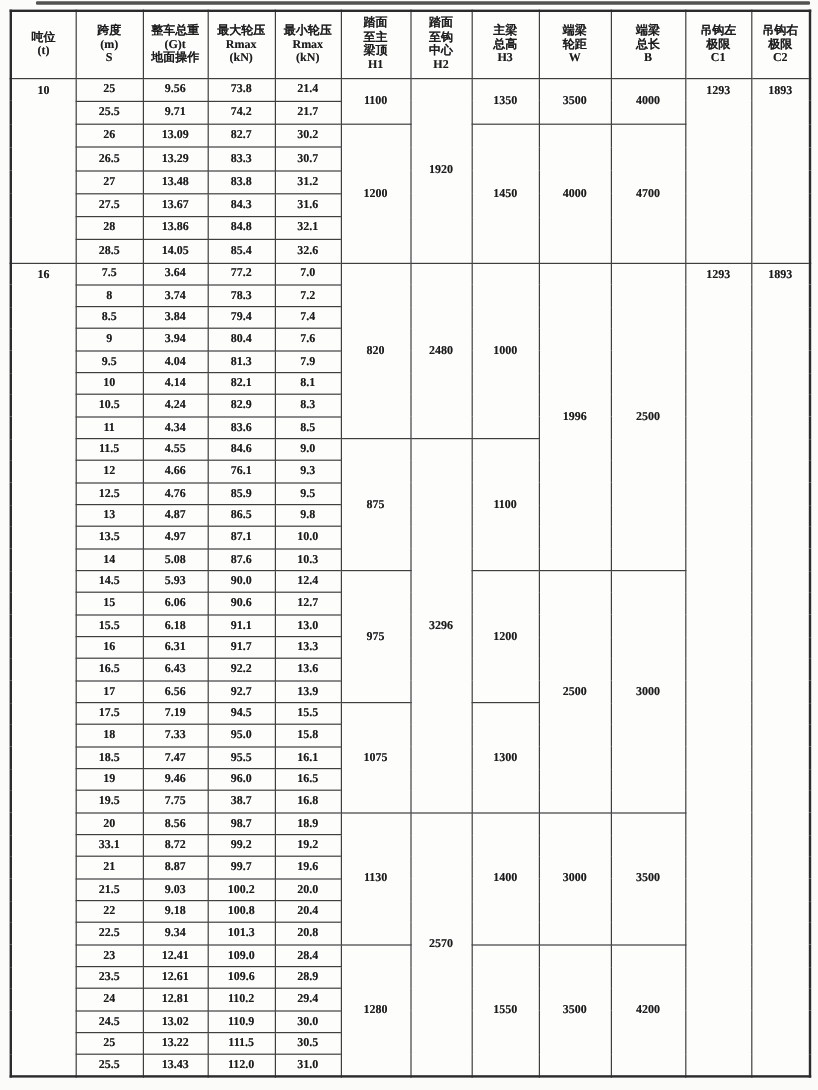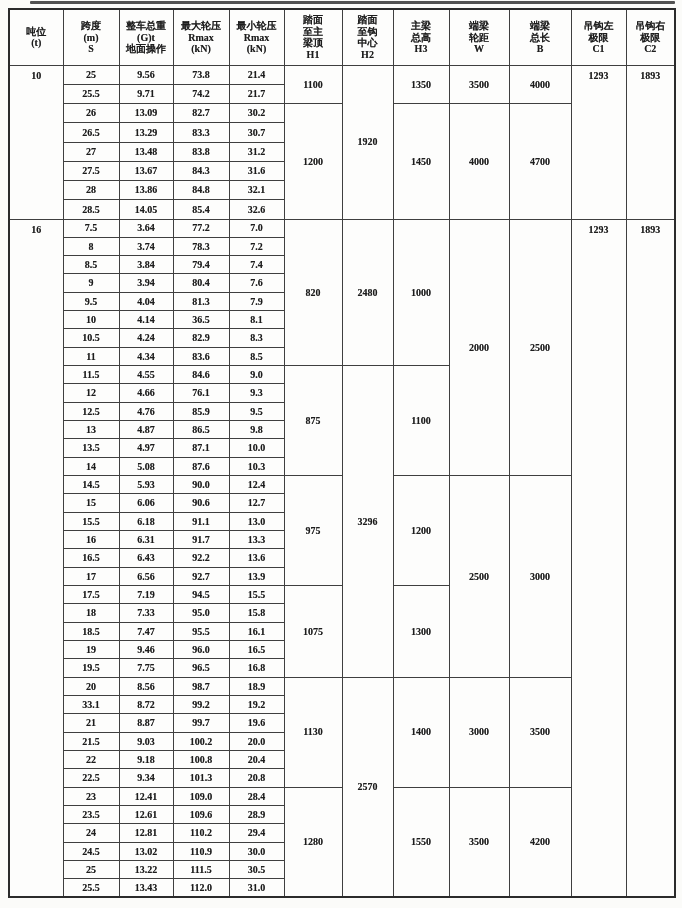--- a/index.html
+++ b/index.html
@@ -188,21 +188,21 @@
         </tr>
         <tr class="s1">
           <td rowspan="37" class="vtop">16</td>
           <td>7.5</td>
           <td>3.64</td>
           <td>77.2</td>
           <td>7.0</td>
           <td rowspan="8">820</td>
           <td rowspan="8">2480</td>
           <td rowspan="8">1000</td>
-          <td rowspan="14">2000</td>
+          <td rowspan="14">1996</td>
           <td rowspan="14">2500</td>
           <td rowspan="37" class="vtop">1293</td>
           <td rowspan="37" class="vtop">1893</td>
         </tr>
         <tr class="s1">
           <td>8</td>
           <td>3.74</td>
           <td>78.3</td>
           <td>7.2</td>
         </tr>
@@ -220,21 +220,21 @@
         </tr>
         <tr class="s1">
           <td>9.5</td>
           <td>4.04</td>
           <td>81.3</td>
           <td>7.9</td>
         </tr>
         <tr class="s1">
           <td>10</td>
           <td>4.14</td>
-          <td>36.5</td>
+          <td>82.1</td>
           <td>8.1</td>
         </tr>
         <tr class="s1">
           <td>10.5</td>
           <td>4.24</td>
           <td>82.9</td>
           <td>8.3</td>
         </tr>
         <tr class="s1">
           <td>11</td>
@@ -343,21 +343,21 @@
         </tr>
         <tr class="s1">
           <td>19</td>
           <td>9.46</td>
           <td>96.0</td>
           <td>16.5</td>
         </tr>
         <tr class="s1">
           <td>19.5</td>
           <td>7.75</td>
-          <td>96.5</td>
+          <td>38.7</td>
           <td>16.8</td>
         </tr>
         <tr class="s1">
           <td>20</td>
           <td>8.56</td>
           <td>98.7</td>
           <td>18.9</td>
           <td rowspan="6">1130</td>
           <td rowspan="12">2570</td>
           <td rowspan="6">1400</td>

